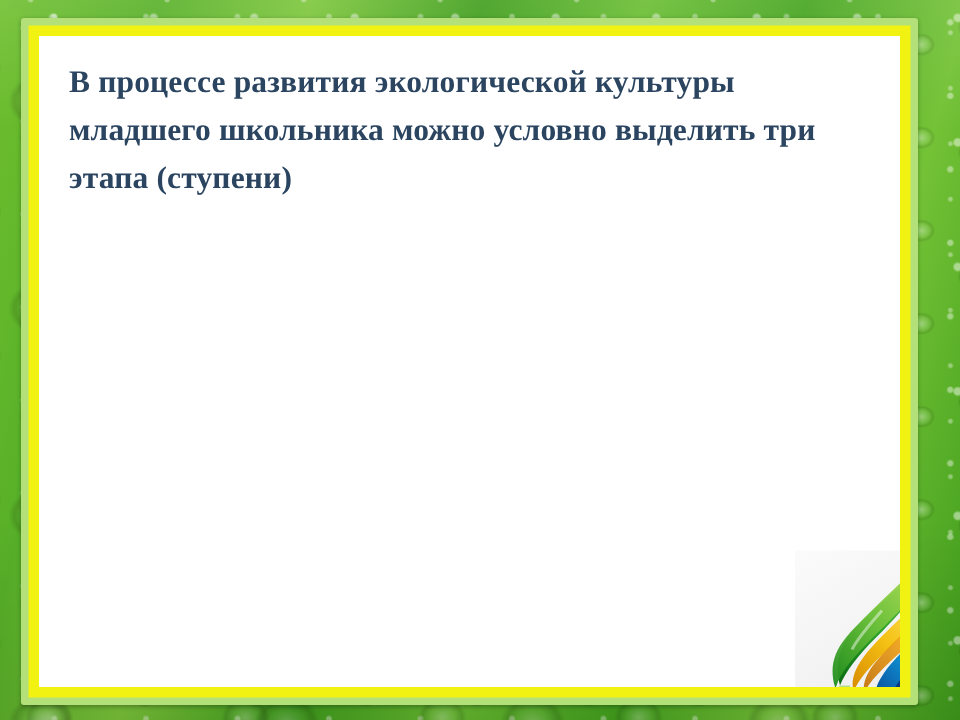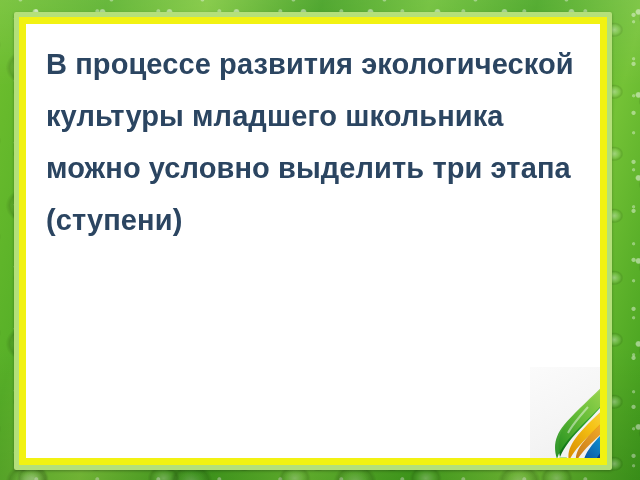--- a/index.html
+++ b/index.html
@@ -109,24 +109,24 @@
     box-sizing: border-box;
     overflow: hidden;
   }
 
   
   .text-block {
     position: absolute;
     left: 20px;
     top: 14px;
     right: 24px;
-    font-family: Liberation Sans, sans-serif;
+    font-family: Liberation Serif, serif;
     font-weight: bold;
-    font-size: 29px;
-    line-height: 52px;
+    font-size: 21px;
+    line-height: 32px;
     color: #2b4561;
     letter-spacing: .1px;
     white-space: pre-line;
   }
 
   
   .ribbon-figure {
     position: absolute;
     left: 504px;
     top: 343px;

